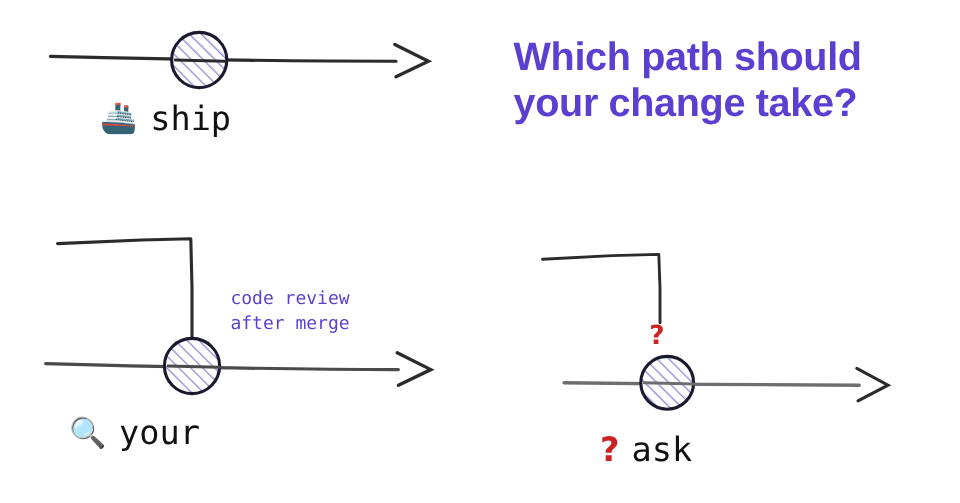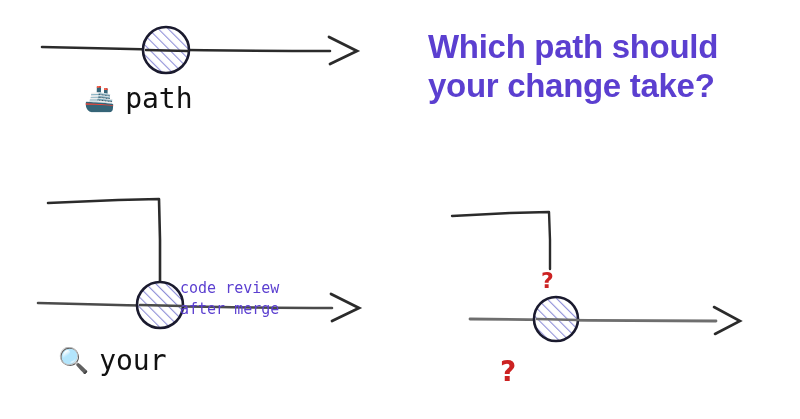--- a/index.html
+++ b/index.html
@@ -59,21 +59,21 @@
   .label-ask  { left: 500px; top: 358px; }
 
   .annot {
     position: absolute;
     font-family: "DejaVu Sans Mono", "Liberation Mono", monospace;
     font-size: 15px;
     line-height: 1.42;
     color: #5b3fd0;
     white-space: pre-line;
   }
-  .annot-show { left: 180px; top: 238px; margin-top: 40px; }
+  .annot-show { left: 192px; top: 238px; }
   .annot-ask  { left: 566px; top: 238px; }
 
   .qmark-float {
     position: absolute;
     left: 541px;
     top: 270px;
     color: #cc2222;
     font-family: "DejaVu Sans", sans-serif;
     font-weight: bold;
     font-size: 22px;
@@ -115,30 +115,31 @@
       <circle cx="556" cy="319" r="22" fill="url(#hatch)" stroke="#1a1a2e" stroke-width="2.6"></circle>
       <path d="M537,319 L578,320" fill="none" stroke="#6e6e6e" stroke-width="2.6" stroke-linecap="round"></path>
     </g>
   </svg>
 
   <div class="headline">Which path should
 your change take?</div>
 
   <div class="glyph-label label-ship">
     <span class="emoji">🚢</span>
-    <span>path</span>
+    <span>ship</span>
   </div>
 
   <div class="glyph-label label-show">
     <span class="emoji">🔍</span>
     <span>your</span>
   </div>
 
   <div class="glyph-label label-ask">
     <span class="emoji qmark">?</span>
+    <span>ask</span>
   </div>
 
   <div class="annot annot-show">code review
 after merge</div>
 
 
   <div class="qmark-float">?</div>
 
 </div>
 

